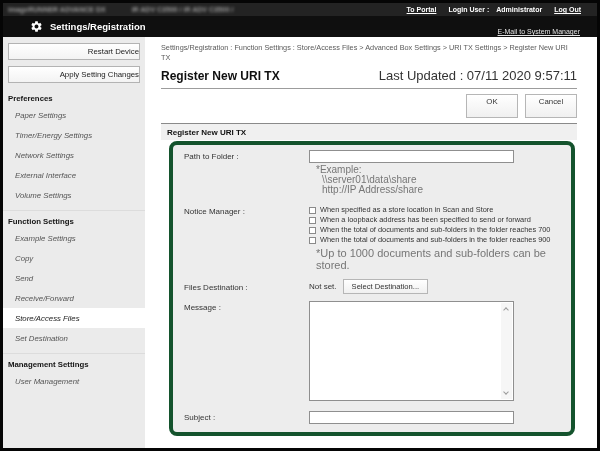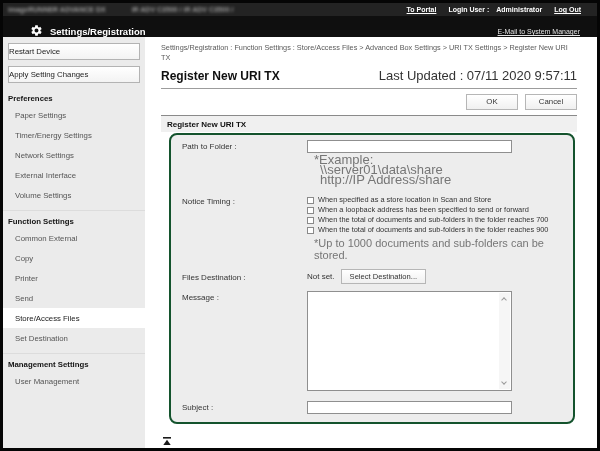--- a/index.html
+++ b/index.html
@@ -15,72 +15,72 @@
     display:flex; align-items:center; padding:0 16px 0 5px;
     font-size:7px; font-weight:bold; white-space:nowrap;
   }
   .blurred { filter:blur(1.4px); opacity:.8; color:#b5b5b5; margin-right:26px; }
   .spacer { flex:1; }
   .tb-link { color:#fff; text-decoration:underline; margin-left:12px; cursor:pointer; }
   .tb-label { color:#fff; margin-left:12px; }
   .tb-label + .tb-label { margin-left:7px; }
   .topbar2 {
     height:21px; background:#0f0f0f; position:relative;
-    display:flex; align-items:flex-end; padding:0 0 0 27px;
+    display:flex; align-items:center; padding:0 0 0 27px;
   }
   .gear { width:13px; height:13px; display:inline-block; line-height:0; }
   .app-title { color:#fff; font-weight:bold; font-size:9.5px; margin-left:7px; }
   .email-link {
     position:absolute; right:17px; bottom:2px;
     color:#e3e3e3; font-size:7px; text-decoration:underline; cursor:pointer;
   }
   
   .bodyrow { display:flex; height:414px; }
   .sidebar { width:142px; flex-shrink:0; background:#ebebeb; overflow:hidden; }
   .side-btn {
     width:132px; margin:6px auto 0; height:17px;
     background:linear-gradient(#ffffff,#f3f3f3); border:1px solid #b3b3b3;
-    font-size:7.8px; color:#222; text-align:left; line-height:15px; cursor:pointer;
+    font-size:7.8px; color:#222; text-align:right; line-height:15px; cursor:pointer;
   }
   .side-section { margin-top:5px; }
   .side-section + .side-section { border-top:1px solid #dcdcdc; }
   .side-header { font-weight:bold; color:#151515; font-size:7.8px; padding:6px 6px 2px 5px; }
-  .side-item { font-size:7.8px; color:#555; padding:5.5px 4px 5.5px 12px; cursor:pointer; }
+  .side-item { font-size:7.8px; color:#555; padding:5.5px 4px 5.5px 12px; cursor:pointer;font-style:italic; }
   .side-item.selected { background:#ffffff; color:#1a1a1a; }
   .main { flex:1; padding:6px 20px 0 16px; background:#fff; overflow:hidden; }
   
   .breadcrumb { font-size:7.3px; color:#5a5a5a; line-height:9.5px; }
   .title-row {
     display:flex; justify-content:space-between; align-items:flex-end;
     margin-top:6px; border-bottom:1px solid #9c9c9c; padding-bottom:5px;
   }
   .page-title { font-size:12px; font-weight:bold; color:#101010; }
   .last-updated { font-size:13px; color:#333; }
   .actions { display:flex; justify-content:flex-end; gap:7px; margin-top:5px; }
   .btn {
-    min-width:52px; height:16px; padding:0 8px;
+    min-width:52px; height:24px; padding:0 8px;
     background:linear-gradient(#ffffff,#f0f0f0); border:1px solid #b6b6b6;
     font-size:7.8px; color:#333; text-align:center; line-height:14px; cursor:pointer;
   }
   .section-bar {
     margin-top:5px; background:#f0f0f0; border-top:1px solid #8a8a8a;
     font-weight:bold; font-size:8px; color:#111; padding:4px 6px 3px;
   }
   
   .panel {
-    margin:1px 2px 0 8px; border:2px solid #14532d; border-radius:8px;
+    margin:1px 2px 0 8px; border:4px solid #14532d; border-radius:8px;
     background:#ededed; padding:5px 10px 8px 8px;
   }
   .frow { display:grid; grid-template-columns:128px 1fr; }
   .flabel { font-size:8px; color:#333; padding:2px 0 0 3px; }
   .tinput {
     width:205px; height:13px; border:1px solid #8f8f8f; background:#fff;
     font-size:8px; padding:0 2px; display:block;
   }
-  .example { font-size:13px; color:#767676; line-height:10px; padding:2px 0 0 7px; }
+  .example { font-size:10px; color:#767676; line-height:10px; padding:2px 0 0 7px; }
   .ex-line { padding-left:6px; }
   .row-timing { margin-top:10px; }
   .cb-row { display:flex; align-items:center; line-height:10px; }
   .cb {
     width:7px; height:7px; border:1px solid #8a8a8a; background:#fff;
     margin-right:4px; flex-shrink:0; cursor:pointer;
   }
   .cb-label { font-size:7.4px; color:#333; white-space:nowrap; }
   .note { font-size:11px; color:#767676; padding-left:7px; margin-top:2px; }
   .row-dest { margin-top:8px; align-items:center; }
@@ -139,24 +139,24 @@
         <div class="side-item">Paper Settings</div>
         <div class="side-item">Timer/Energy Settings</div>
         <div class="side-item">Network Settings</div>
         <div class="side-item">External Interface</div>
         <div class="side-item">Volume Settings</div>
       </div>
 
 
       <div class="side-section">
         <div class="side-header">Function Settings</div>
-        <div class="side-item">Common External</div>
+        <div class="side-item">Example Settings</div>
         <div class="side-item">Copy</div>
-        <div class="side-item">Printer</div>
         <div class="side-item">Send</div>
+        <div class="side-item">Receive/Forward</div>
         <div class="side-item selected">Store/Access Files</div>
         <div class="side-item">Set Destination</div>
       </div>
 
       <div class="side-section">
         <div class="side-header">Management Settings</div>
         <div class="side-item">User Management</div>
 
       </div>
     </div>
@@ -188,21 +188,21 @@
         <div class="frow">
           <div></div>
           <div class="example">
             <div>*Example:</div>
             <div class="ex-line">\\server01\data\share</div>
             <div class="ex-line">http://IP Address/share</div>
           </div>
         </div>
 
         <div class="frow row-timing">
-          <div class="flabel">Notice Timing :</div>
+          <div class="flabel">Notice Manager :</div>
           <div>
             <div class="cb-row">
               <span class="cb"></span>
               <span class="cb-label">When specified as a store location in Scan and Store</span>
             </div>
             <div class="cb-row">
               <span class="cb"></span>
               <span class="cb-label">When a loopback address has been specified to send or forward</span>
             </div>
             <div class="cb-row">

